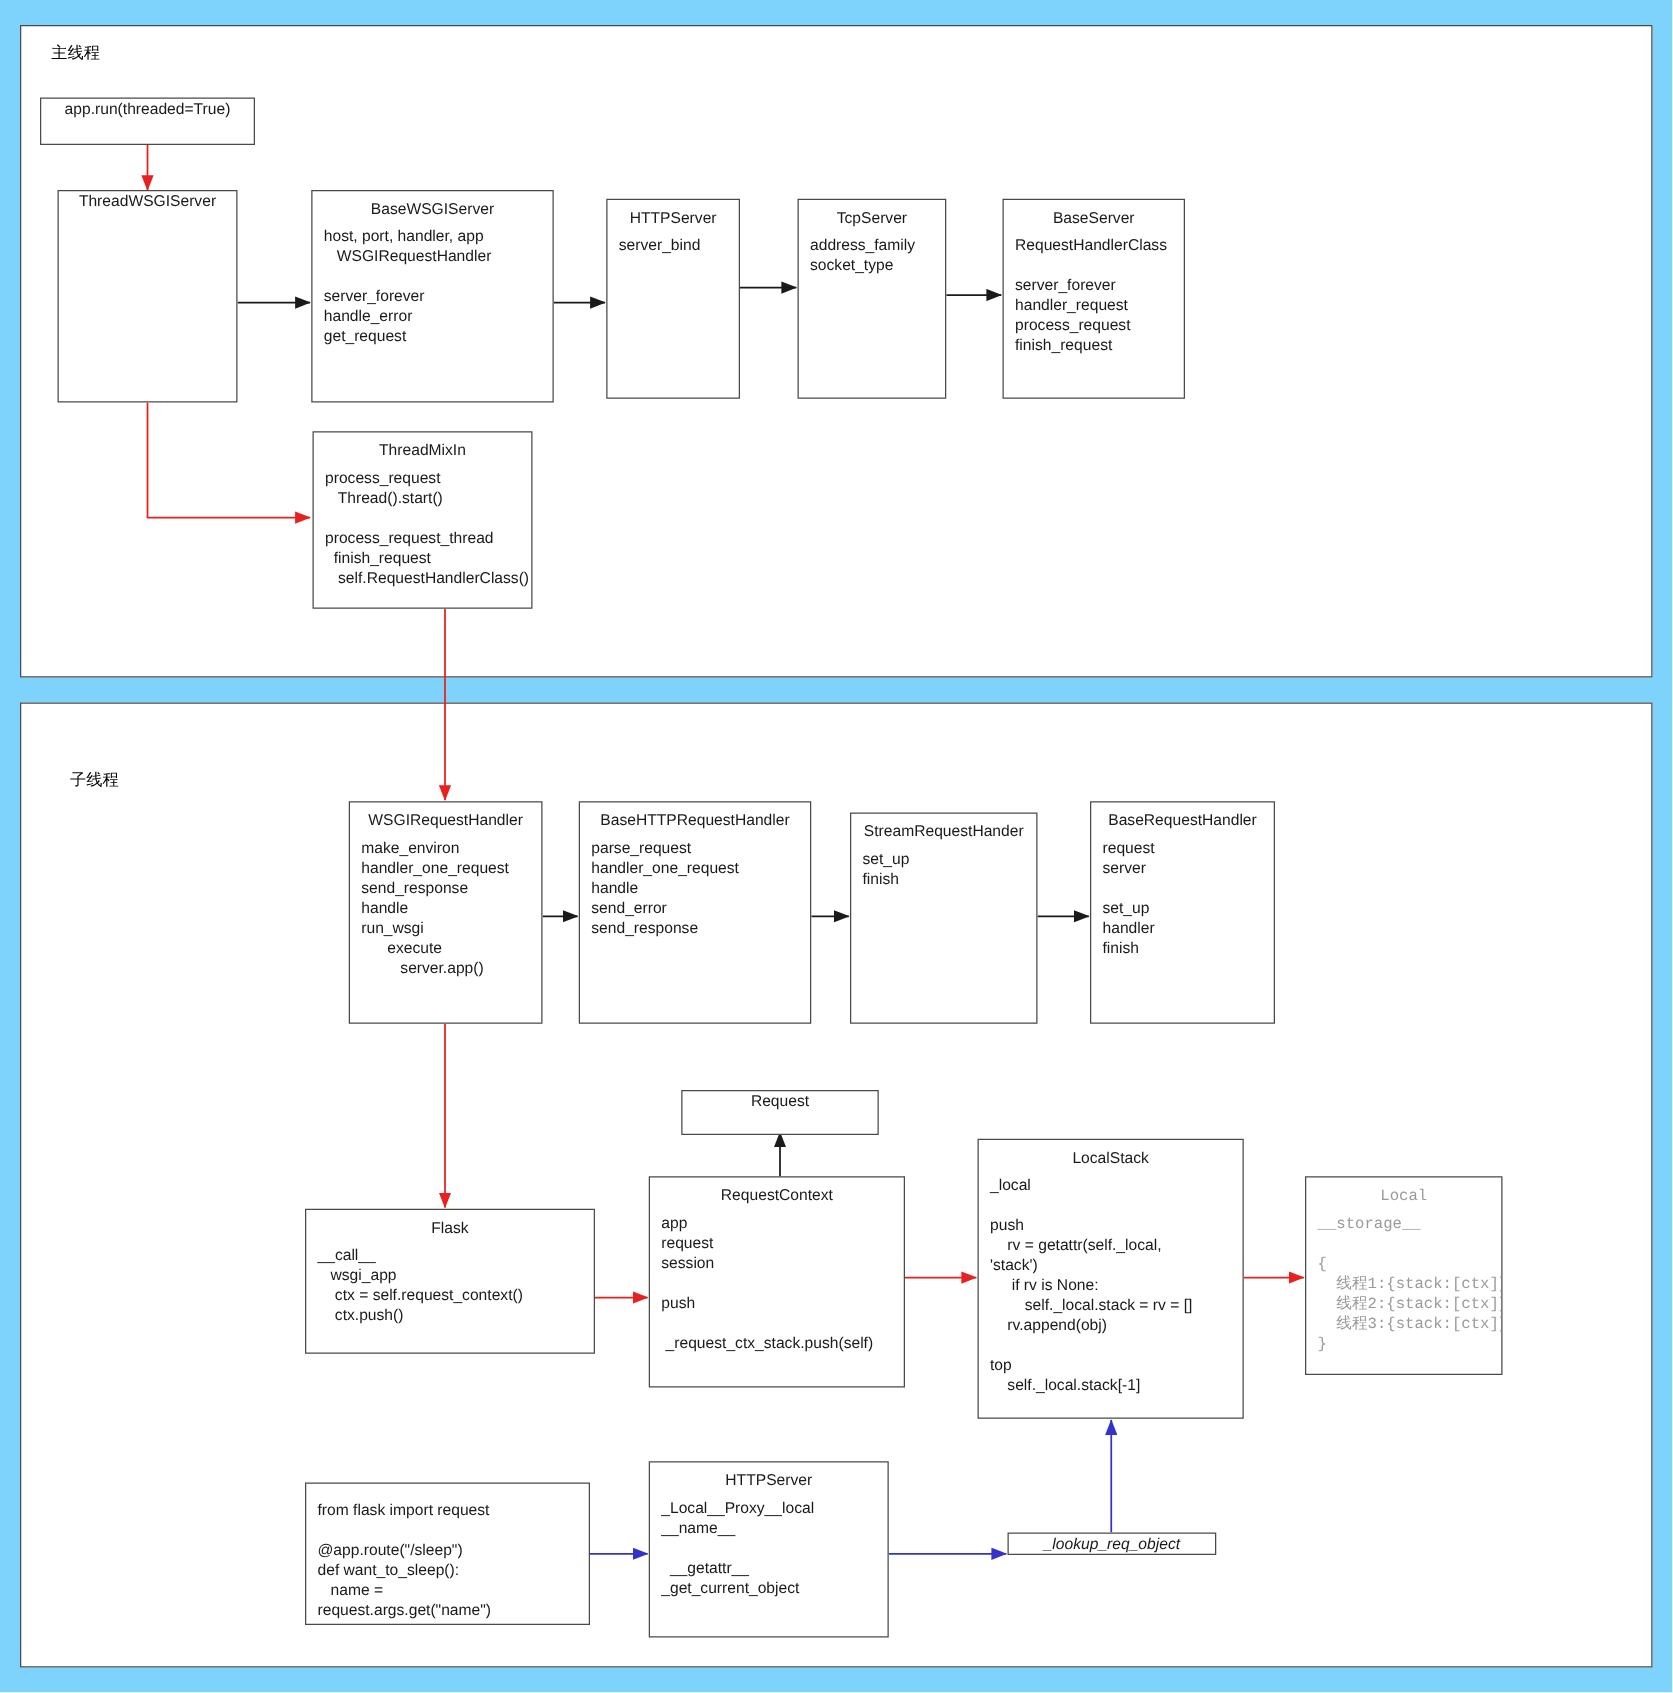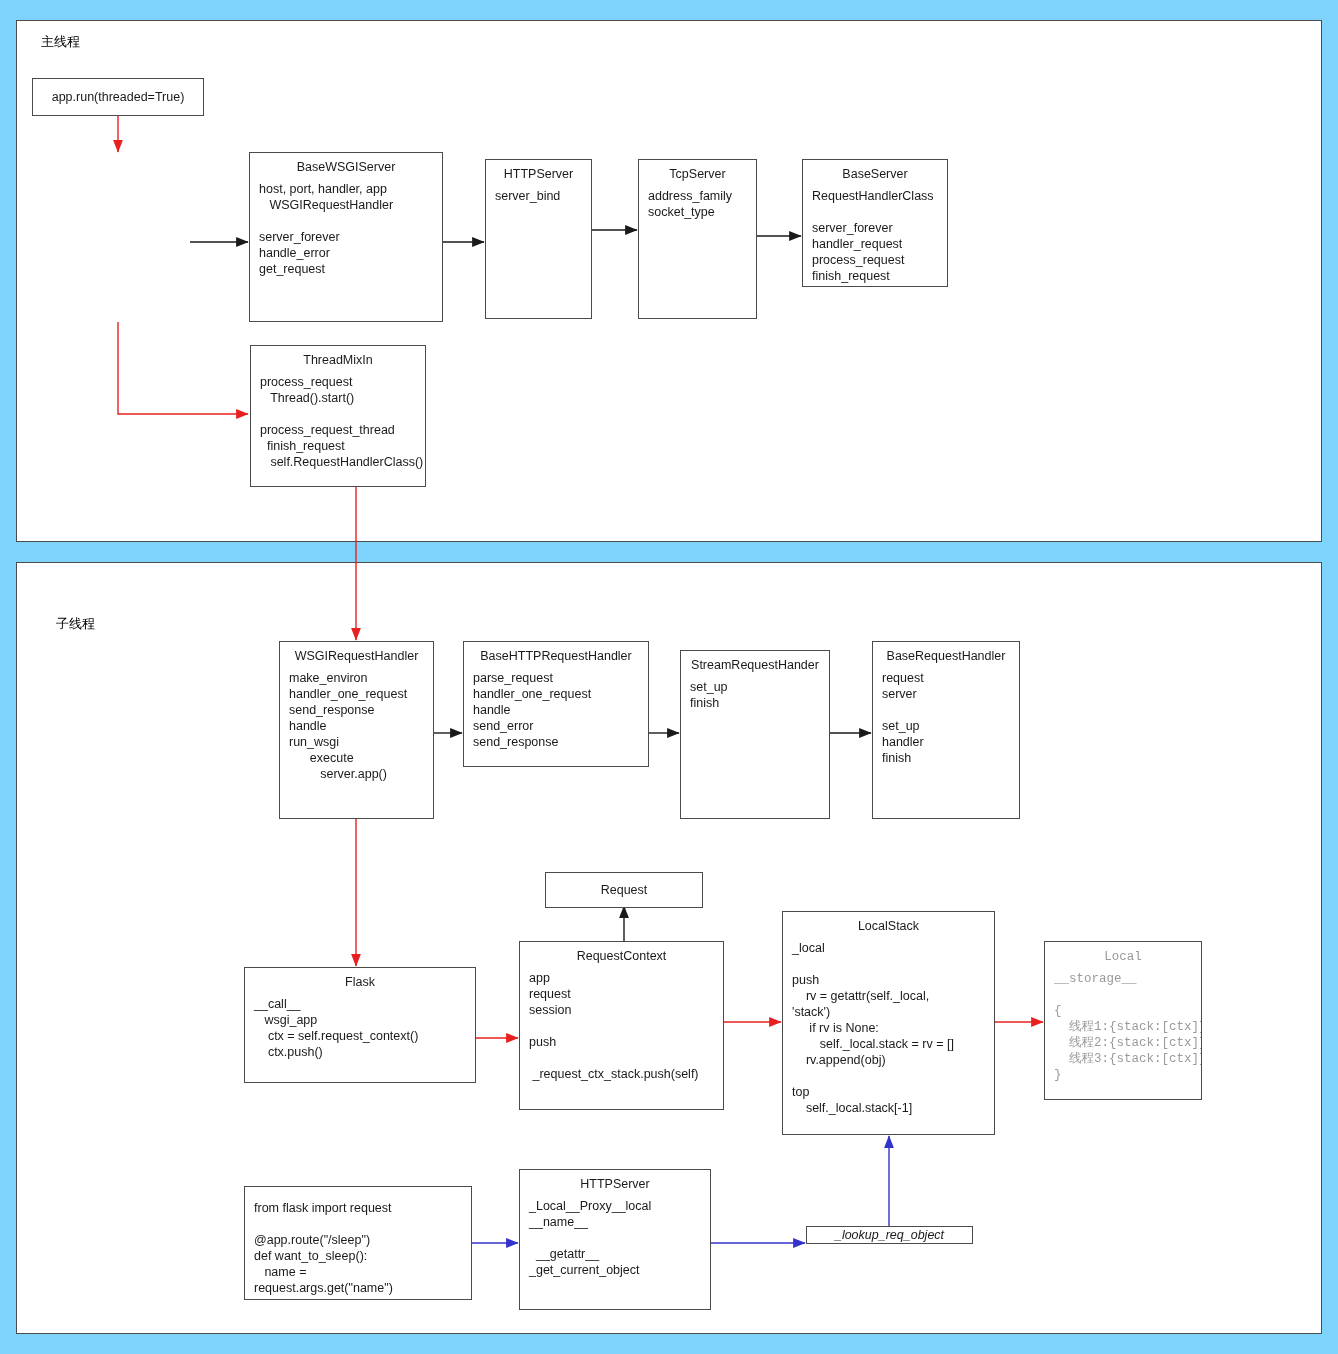--- a/index.html
+++ b/index.html
@@ -47,21 +47,21 @@
     white-space: pre;
   }
   .node .body {
     padding: 6px 9px 0 9px;
     white-space: pre;
     font-size: 12.5px;
     line-height: 16px;
   }
   .node.centeronly {
     display: flex;
-    align-items: center;
+    align-items: flex-start;
     justify-content: center;
   }
   .node.centeronly .title {
     padding-top: 0;
   }
   .node.gray {
     color: #9a9a9a;
   }
   .node.gray .title, .node.gray .body {
     color: #9a9a9a;
@@ -138,20 +138,23 @@
 
     <line x1="711" y1="1243" x2="805" y2="1243" stroke="#3333cc" stroke-width="1.4" marker-end="url(#ar-blue)"></line>
 
     <line x1="889" y1="1226" x2="889" y2="1136" stroke="#3333cc" stroke-width="1.4" marker-end="url(#ar-blue)"></line>
   </svg>
 
   <div class="node centeronly" style="left:32px; top:78px; width:172px; height:38px;">
     <div class="title">app.run(threaded=True)</div>
   </div>
 
+  <div class="node centeronly" style="left:46px; top:152px; width:144px; height:170px;">
+    <div class="title">ThreadWSGIServer</div>
+  </div>
 
   <div class="node" style="left:249px; top:152px; width:194px; height:170px;">
     <div class="title">BaseWSGIServer</div>
     <div class="body">host, port, handler, app
    WSGIRequestHandler
 
 server_forever
 handle_error
 get_request</div>
   </div>
@@ -160,21 +163,21 @@
     <div class="title">HTTPServer</div>
     <div class="body">server_bind</div>
   </div>
 
   <div class="node" style="left:638px; top:159px; width:119px; height:160px;">
     <div class="title">TcpServer</div>
     <div class="body">address_family
 socket_type</div>
   </div>
 
-  <div class="node" style="left:802px; top:159px; width:146px; height:128px;">
+  <div class="node" style="left:802px; top:159px; width:146px; height:160px;">
     <div class="title">BaseServer</div>
     <div class="body">RequestHandlerClass
 
 server_forever
 handler_request
 process_request
 finish_request</div>
   </div>
 
   <div class="node" style="left:250px; top:345px; width:176px; height:142px;">
@@ -191,21 +194,21 @@
     <div class="title">WSGIRequestHandler</div>
     <div class="body">make_environ
 handler_one_request
 send_response
 handle
 run_wsgi
       execute
          server.app()</div>
   </div>
 
-  <div class="node" style="left:463px; top:641px; width:186px; height:126px;">
+  <div class="node" style="left:463px; top:641px; width:186px; height:178px;">
     <div class="title">BaseHTTPRequestHandler</div>
     <div class="body">parse_request
 handler_one_request
 handle
 send_error
 send_response</div>
   </div>
 
   <div class="node" style="left:680px; top:650px; width:150px; height:169px;">
     <div class="title">StreamRequestHander</div>

